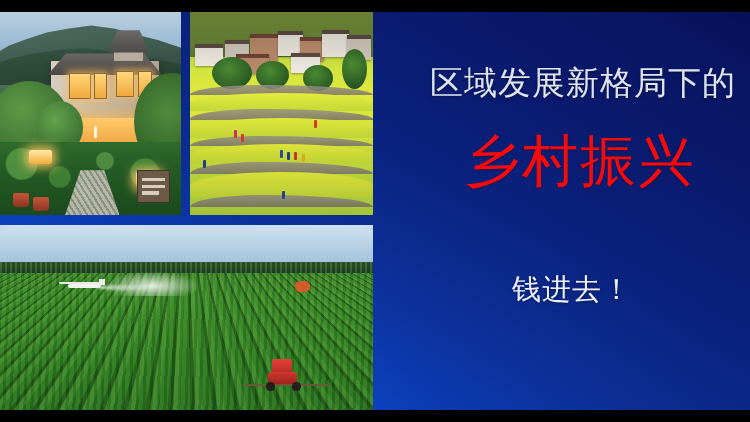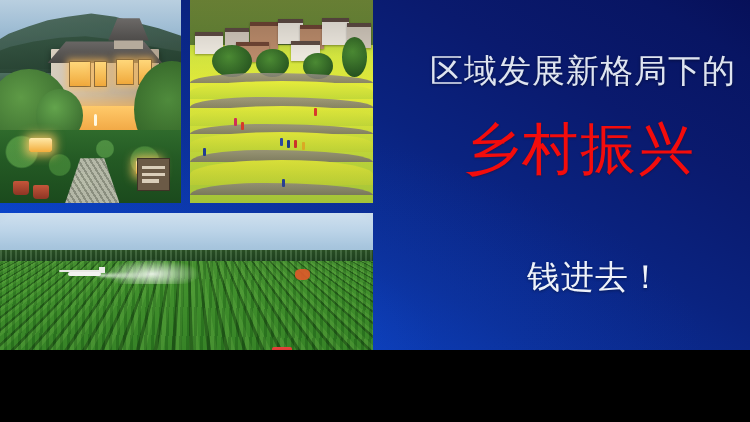--- a/index.html
+++ b/index.html
@@ -1,20 +1,20 @@
 <!DOCTYPE html>
 <html><head>
 <meta charset="utf-8">
 <style>
   html,body{margin:0;padding:0;background:#000;}
   body{width:750px;height:422px;overflow:hidden;
        font-family:"Liberation Sans","DejaVu Sans",sans-serif;}
 
-  .slide{position:relative;width:750px;height:350px;overflow:hidden;
-         background:#0b2f97;}
+  .slide{position:relative;width:750px;height:398px;overflow:hidden;
+         background:#0b2f97;margin-top:12px;}
 
   
   .bg{position:absolute;inset:0;
       background:linear-gradient(30deg,#0a51e0 0%,#0a45cc 16%,#0b3099 40%,#0a2380 58%,#0a1a6e 76%,#081563 92%,#071059 100%);}
   .bg-vig{position:absolute;inset:0;
       background:radial-gradient(120% 95% at 8% 100%, rgba(30,110,255,.42) 0%, rgba(20,70,200,.12) 42%, rgba(0,0,0,0) 72%);}
 
   
   .photo{position:absolute;overflow:hidden;background:#123;}
 
@@ -161,22 +161,22 @@
   .line-sub{position:absolute;left:52px;top:52px;width:300px;
      font-size:33px;line-height:38px;letter-spacing:1px;color:#dee4f0;
      text-shadow:0 1px 3px rgba(0,0,0,.45);white-space:nowrap;}
   .line-title{position:absolute;left:86px;top:118px;width:300px;
      font-size:56px;line-height:62px;letter-spacing:2px;color:#f40c0c;
      font-weight:400;white-space:nowrap;
      text-shadow:0 1px 2px rgba(60,0,0,.35);}
   .line-k1{position:absolute;left:134px;top:218px;
      font-size:33px;line-height:38px;letter-spacing:1px;color:#eef2fa;
      text-shadow:0 1px 3px rgba(0,0,0,.4);white-space:nowrap;}
-  .line-k2{position:absolute;left:149px;top:258px;
-     font-size:33px;line-height:38px;letter-spacing:1px;color:#eef2fa;
+  .line-k2{position:absolute;left:134px;top:258px;
+     font-size:29px;line-height:38px;letter-spacing:1px;color:#eef2fa;
      text-shadow:0 1px 3px rgba(0,0,0,.4);white-space:nowrap;}
 </style>
 </head>
 <body>
 
 <div class="slide">
 
   <div class="bg"></div>
   <div class="bg-vig"></div>
 

